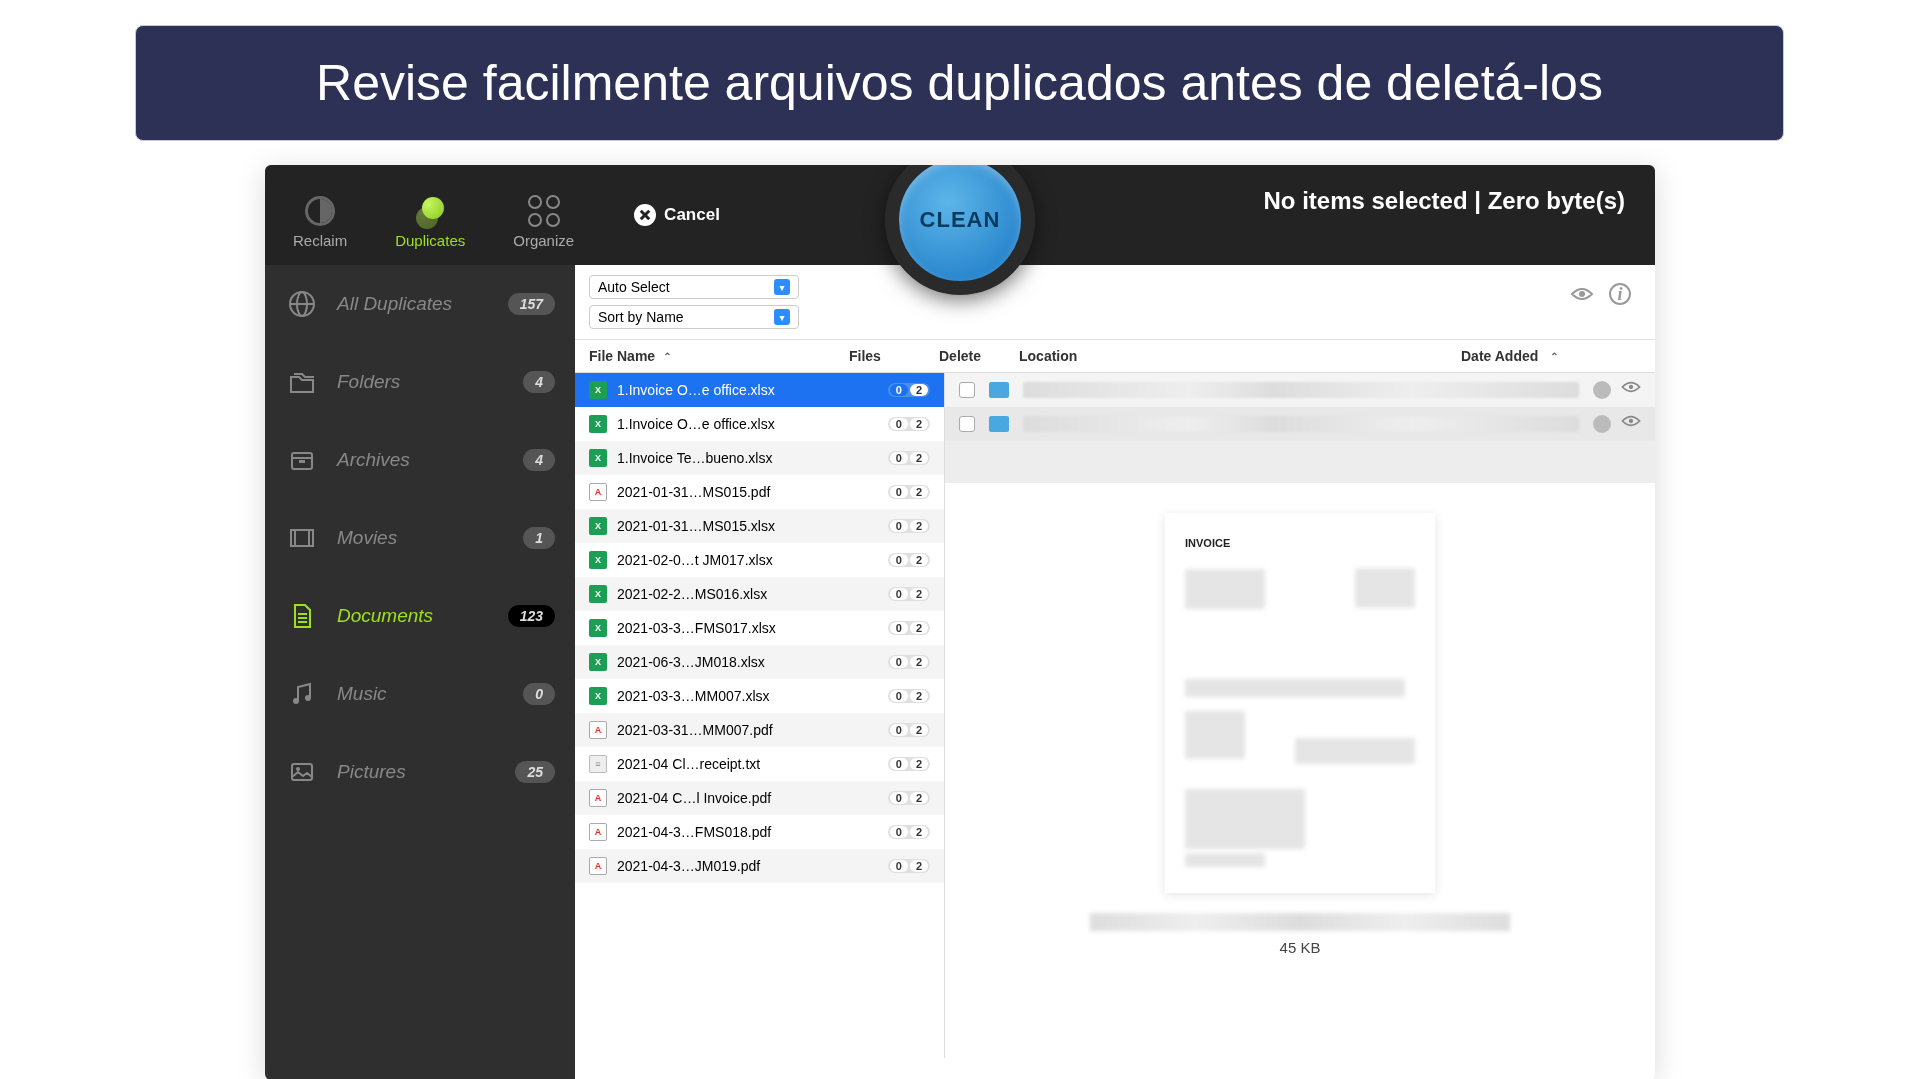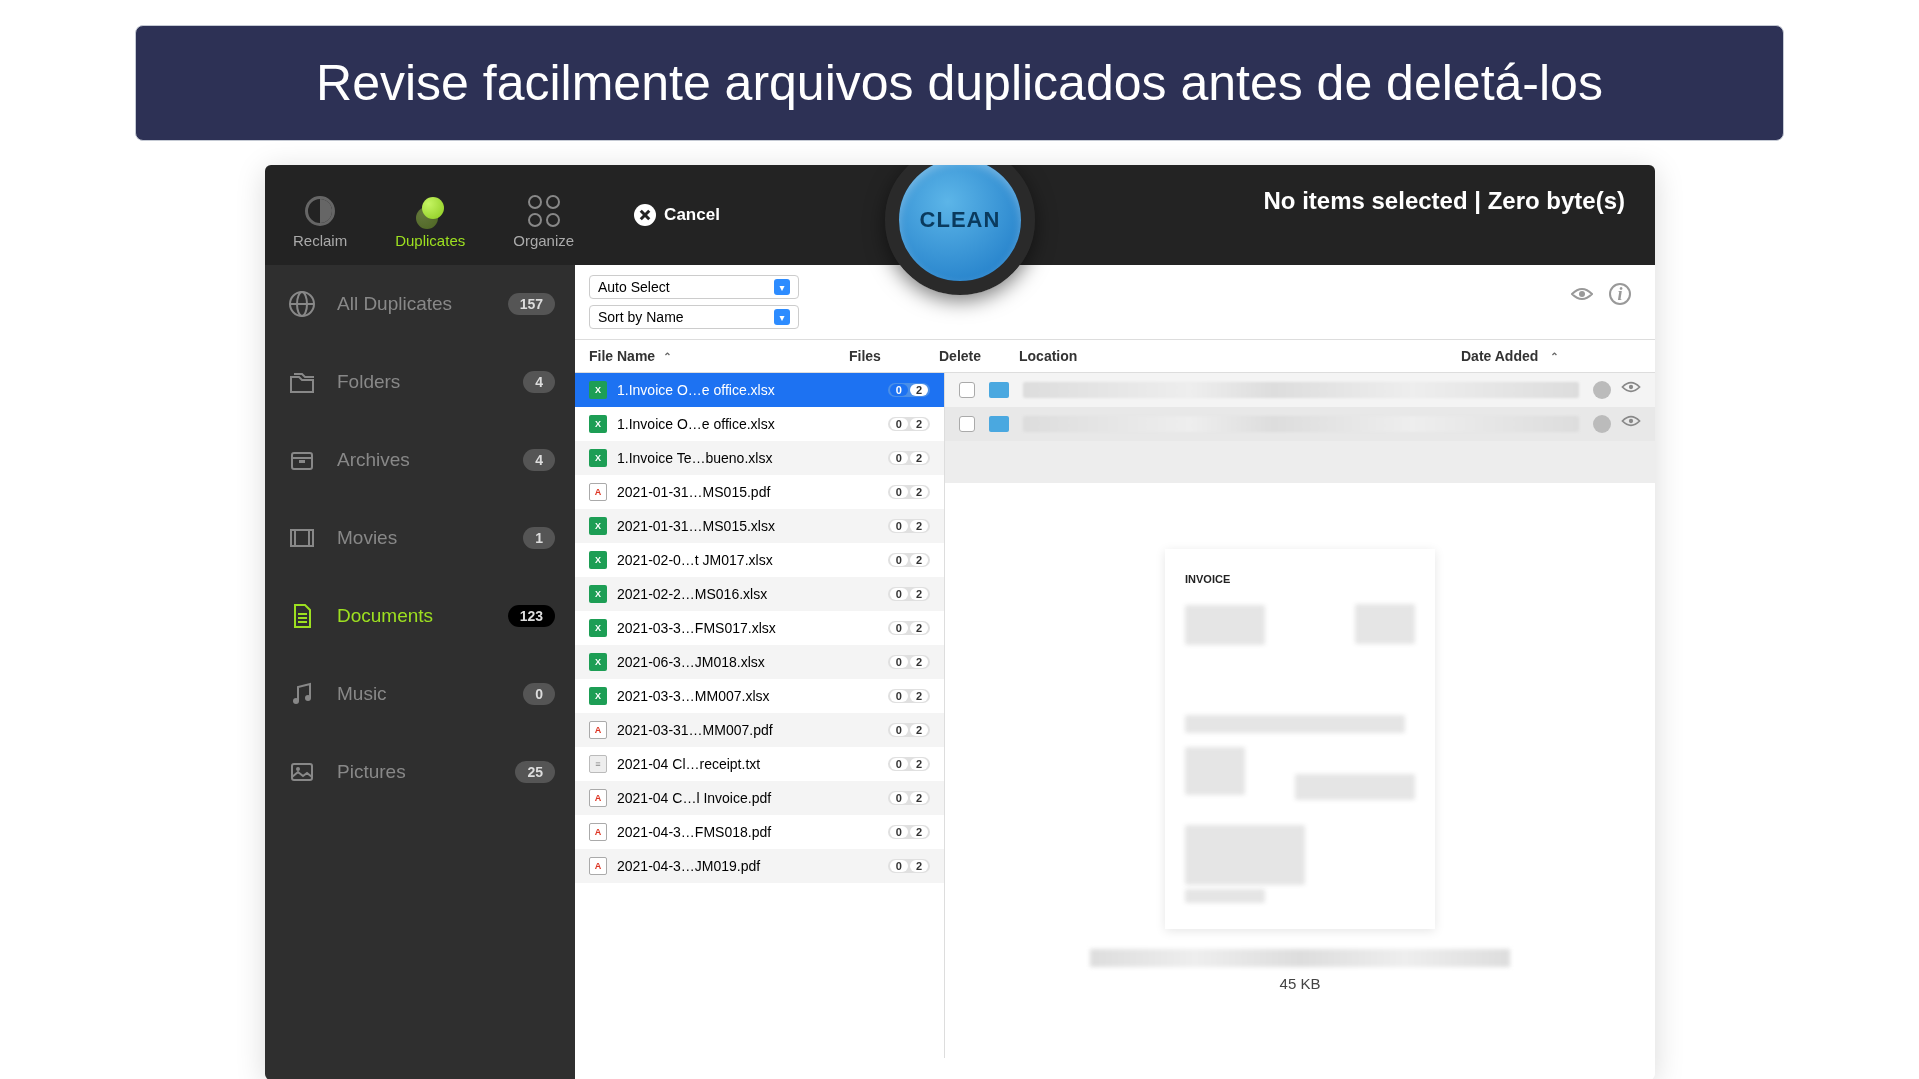--- a/index.html
+++ b/index.html
@@ -27,21 +27,21 @@
 .cancel-icon { width: 22px; height: 22px; background: #fff; border-radius: 50%; position: relative; }
 .cancel-icon::before, .cancel-icon::after { content: ''; position: absolute; width: 12px; height: 3px; background: #232323; top: 50%; left: 50%; transform: translate(-50%,-50%) rotate(45deg); }
 .cancel-icon::after { transform: translate(-50%,-50%) rotate(-45deg); }
 
 .clean-btn { position: absolute; left: 50%; top: -20px; transform: translateX(-50%); width: 150px; height: 150px; border-radius: 50%; background: radial-gradient(circle at 40% 35%, #5cb5e8, #1976c4); border: 14px solid #2a2a2a; box-shadow: inset 0 4px 8px rgba(255,255,255,0.3), 0 6px 20px rgba(0,0,0,0.5); display: flex; align-items: center; justify-content: center; cursor: pointer; z-index: 50; }
 .clean-btn span { color: #0a3a5e; font-weight: 800; font-size: 22px; letter-spacing: 1px; }
 
 .status { position: absolute; right: 30px; top: 22px; color: #fff; font-size: 24px; font-weight: 600; }
 
 .sidebar { position: absolute; left: 0; top: 100px; bottom: 0; width: 310px; background: #2f2f2f; }
-.side-item { display: flex; align-items: center; padding: 22px 20px; gap: 18px; cursor: pointer; color: #888; }
+.side-item { display: flex; align-items: center; padding: 22px 20px; gap: 18px; cursor: pointer; color: #888; font-style: italic; }
 .side-item .si-icon { width: 34px; height: 34px; display: flex; align-items: center; justify-content: center; }
 .side-item .si-label { flex: 1; font-size: 19px; font-weight: 500; }
 .side-item .badge { background: #555; color: #ddd; border-radius: 12px; padding: 3px 12px; font-size: 14px; font-weight: 700; }
 .side-item.active { color: #9de020; }
 .side-item.active .badge { background: #000000; text-align: center; }
 
 .main { position: absolute; left: 310px; right: 0; top: 100px; bottom: 0; background: #fff; overflow: hidden; }
 .controls { padding: 10px 14px; display: flex; flex-direction: column; gap: 6px; position: relative; }
 .dropdown { background: #fff; border: 1px solid #ccc; border-radius: 4px; font-size: 14px; padding: 3px 8px; width: 210px; display: flex; justify-content: space-between; align-items: center; cursor: pointer; }
 .dropdown .dd-chevron { background: #2d8cff; color: #fff; width: 16px; height: 16px; border-radius: 3px; display: flex; align-items: center; justify-content: center; font-size: 10px; }
@@ -78,21 +78,21 @@
 .detail-row { display: flex; align-items: center; padding: 8px 14px; gap: 14px; font-size: 14px; }
 .detail-row:nth-child(1) { background: #f4f4f4; }
 .detail-row:nth-child(2) { background: #e8e8e8; }
 .detail-row:nth-child(3) { background: #ededed; height:42px; }
 .chk { width: 16px; height: 16px; border: 1px solid #aaa; border-radius: 3px; background: #fff; }
 .folder-icon { width: 20px; height: 16px; background: #4aa8e0; border-radius: 2px; }
 .blur-text { flex: 1; height: 16px; background: linear-gradient(90deg, #ddd 0%, #eee 30%, #ddd 45%, #eee 70%, #ddd 100%); border-radius: 2px; filter: blur(1px); }
 .row-icons { display: flex; gap: 10px; color: #888; }
 .row-icons span { width:18px; height:18px; background:#bbb; border-radius:50%; }
 
-.preview-area { display: flex; flex-direction: column; align-items: center; padding: 30px 0; margin-top: 36px; }
+.preview-area { display: flex; flex-direction: column; align-items: center; padding: 30px 0; }
 .doc-preview { width: 270px; height: 380px; background: #fff; box-shadow: 0 2px 10px rgba(0,0,0,0.1); padding: 24px 20px; position: relative; }
 .doc-preview .invoice-title { font-size: 11px; font-weight: bold; color: #222; }
 .blur-block { background: #e5e5e5; filter: blur(2px); border-radius: 2px; }
 .preview-footer { margin-top: 20px; display: flex; flex-direction: column; align-items: center; gap: 8px; }
 .blur-line { width: 420px; height: 18px; background: linear-gradient(90deg,#ddd,#eee,#ddd,#eee,#ddd); filter: blur(2px); }
 .file-size { font-size: 15px; color: #444; }
 
 svg { display: block; }
 </style>
 </head>

